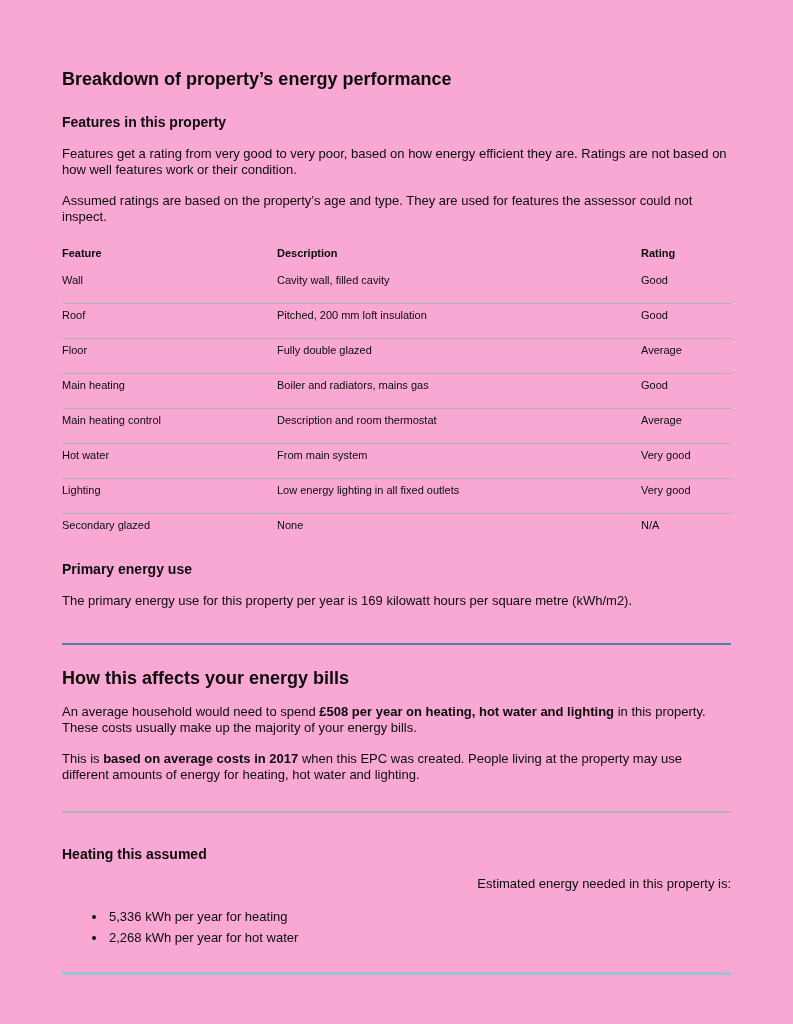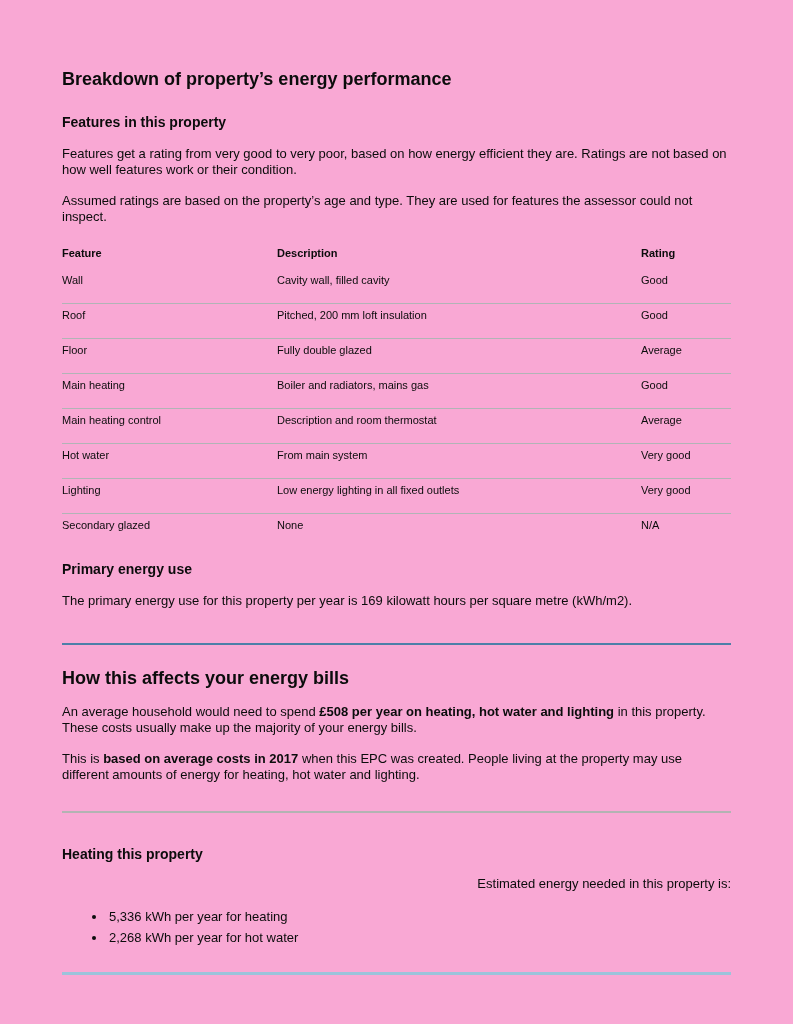--- a/index.html
+++ b/index.html
@@ -189,21 +189,21 @@
 
     <h1 class="bills-title">How this affects your energy bills</h1>
 
     <p class="body-text bills-para-1"><span>An average household would need to spend </span><strong>£508 per year on heating, hot water and lighting</strong><span> in this property. These costs usually make up the majority of your energy bills.</span></p>
 
 
     <p class="body-text bills-para-3"><span>This is </span><strong>based on average costs in 2017</strong><span> when this EPC was created. People living at the property may use different amounts of energy for heating, hot water and lighting.</span></p>
 
     <hr class="rule rule-gray">
 
-    <h2 class="sub-heading heating-heading">Heating this property</h2>
+    <h2 class="sub-heading heating-heading">Heating this assumed</h2>
     <p class="body-text heating-intro">Estimated energy needed in this property is:</p>
 
     <ul class="energy-list">
       <li>5,336 kWh per year for heating</li>
       <li>2,268 kWh per year for hot water</li>
     </ul>
 
     <hr class="rule rule-lightblue">
 
   </div>

